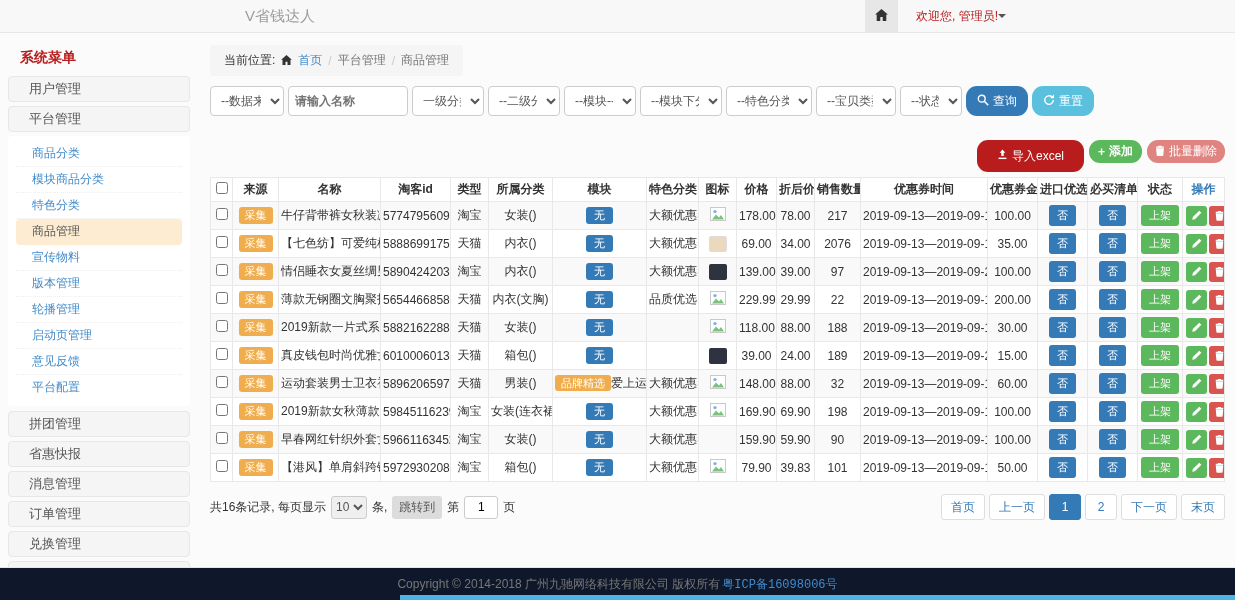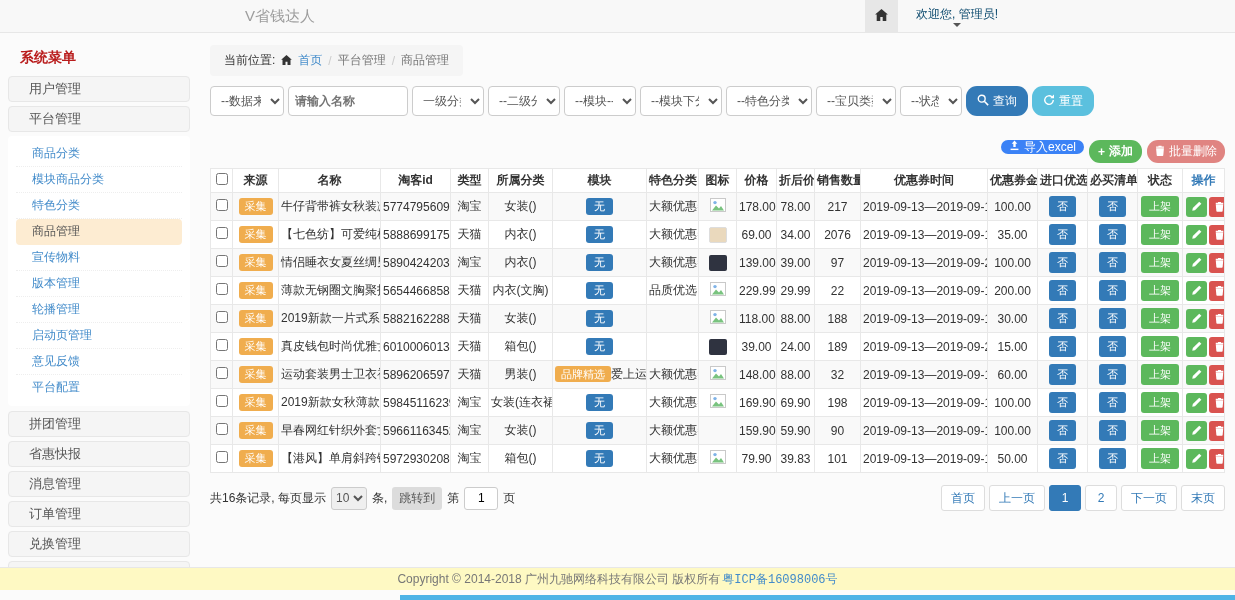--- a/index.html
+++ b/index.html
@@ -5,21 +5,21 @@
   * { margin:0; padding:0; box-sizing:border-box; }
   html { background:#fff; }
   body { width:1235px; height:600px; overflow:hidden; position:relative;
          font-family:"Liberation Sans","DejaVu Sans",sans-serif; font-size:12px; color:#333; background:#fbfbfb; }
 
   
   .navbar { height:33px; background:#f8f8f8; border-bottom:1px solid #e7e7e7; position:relative; }
   .navbar-title { position:absolute; left:245px; top:7px; font-size:15px; color:#9d9d9d; }
   .navbar-right { position:absolute; left:865px; top:0; height:32px; display:flex; align-items:center; }
   .home-btn { width:33px; height:32px; background:#e7e7e7; display:flex; align-items:center; justify-content:center; cursor:pointer; }
-  .welcome { margin-left:18px; color:#0c4a6e; display:flex; align-items:center; gap:0; cursor:pointer;flex-direction:column; }
+  .welcome { margin-left:18px; color:#b91c1c; display:flex; align-items:center; gap:0; cursor:pointer; }
   .caret { width:0; height:0; border-left:4px solid transparent; border-right:4px solid transparent; border-top:4px solid #555; display:inline-block; }
 
   
   .layout { display:flex; align-items:flex-start; padding:12px 10px 0 8px; gap:20px; }
 
   
   .sidebar { width:182px; flex:none; }
   .sidebar-title { color:#b91c1c; font-weight:bold; font-size:14px; padding:4px 0 9px 12px; }
   .menu-group { height:26px; line-height:24px; background:#f5f5f5; border:1px solid #e7e7e7; border-radius:4px;
                 padding-left:20px; color:#555; font-size:13px; margin-bottom:4px; cursor:pointer; }
@@ -39,21 +39,21 @@
   .filters { display:flex; gap:4px; margin-bottom:24px; align-items:center; }
   .filter-fields { display:flex; gap:4px; align-items:center; }
   .filter-select, .filter-input { height:30px; border:1px solid #ccc; border-radius:4px; background:#fff;
         font-size:12px; color:#555; padding:0 6px; font-family:inherit; }
   .btn { border:none; border-radius:11px; color:#fff; font-size:12px; display:inline-flex; align-items:center;
          gap:4px; cursor:pointer; font-family:Liberation Sans, sans-serif; }
   .btn-query { background:#337ab7; height:30px; padding:0 11px; }
   .btn-reset { background:#5bc0de; height:30px; padding:0 11px; }
 
   .toolbar { display:flex; justify-content:flex-end; gap:5px; margin-bottom:5px; }
-  .btn-import { background:#3b82f6; height:14px; padding:0 8px; }
+  .btn-import { background:#b91c1c; height:32px; padding:0 20px; }
   .btn-add { background:#5cb85c; height:23px; padding:0 9px; font-weight:bold; }
   .btn-batch-del { background:#e08481; height:23px; padding:0 8px;justify-content:flex-end; }
 
   
   table { width:100%; border-collapse:collapse; background:#fff; table-layout:fixed; }
   th, td { border:1px solid #e8e8e8; text-align:center; font-size:12px; padding:3px 2px; overflow:hidden; }
   th { height:23px; font-weight:bold; color:#333; background:#fff; white-space:nowrap; }
   th.op-head { color:#337ab7; }
   td { height:27px; color:#333; white-space:nowrap; }
   tbody tr:nth-child(odd) { background:#f9f9f9; }
@@ -80,21 +80,21 @@
   .page-size-select { height:23px; border:1px solid #ccc; border-radius:3px; font-size:12px; color:#555; font-family:inherit; }
   .jump-chip { background:#dcdcdc; border:none; border-radius:3px; padding:3px 7px; color:#555; font-size:12px; cursor:pointer; font-family:inherit; }
   .jump-input { width:34px; height:23px; border:1px solid #ccc; border-radius:3px; text-align:center; font-size:12px; font-family:inherit; }
   .pages { display:flex; gap:4px; }
   .page-btn { min-width:32px; height:26px; padding:0 9px; border:1px solid #ddd; background:#fff; color:#337ab7;
               border-radius:3px; display:flex; align-items:center; justify-content:center; font-size:12px;
               cursor:pointer; font-family:inherit; }
   .page-btn.active { background:#337ab7; border-color:#337ab7; color:#fff; }
 
   
-  .footer { position:absolute; left:0; right:0; top:567px; height:23px; background:#fef9c3; border-top:1px solid #e7e7e7;
+  .footer { position:absolute; left:0; right:0; top:567px; height:33px; background:#0f172a; border-top:1px solid #e7e7e7;
             display:flex; align-items:center; justify-content:center; gap:2px; color:#777; }
   .footer .icp { color:#428bca; cursor:pointer;font-family:Liberation Mono, monospace; }
   .bottom-bar { position:absolute; top:595px; left:400px; right:0; height:5px; background:#4db3e6; }
 </style>
 </head>
 <body>
 
 <div class="navbar">
   <div class="navbar-title">V省钱达人</div>
   <div class="navbar-right">

